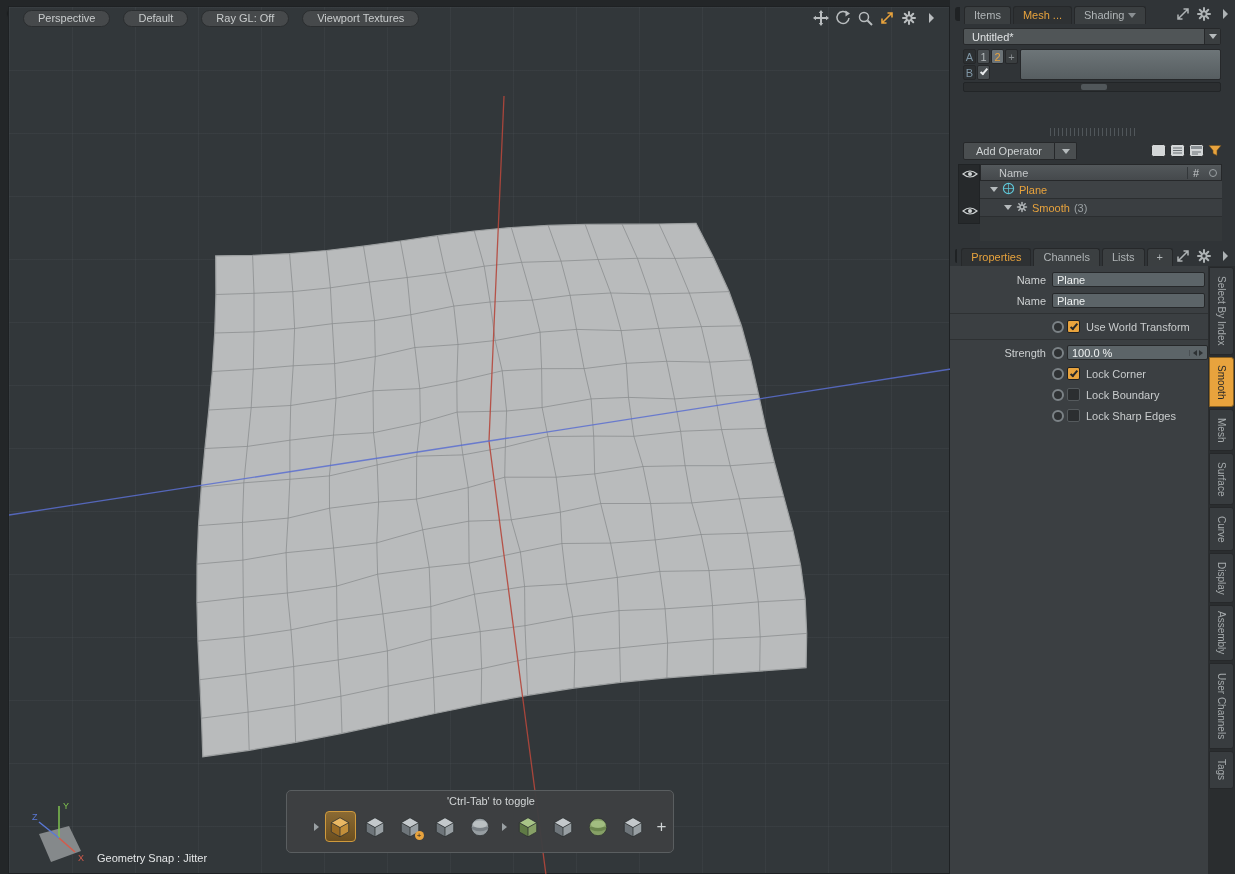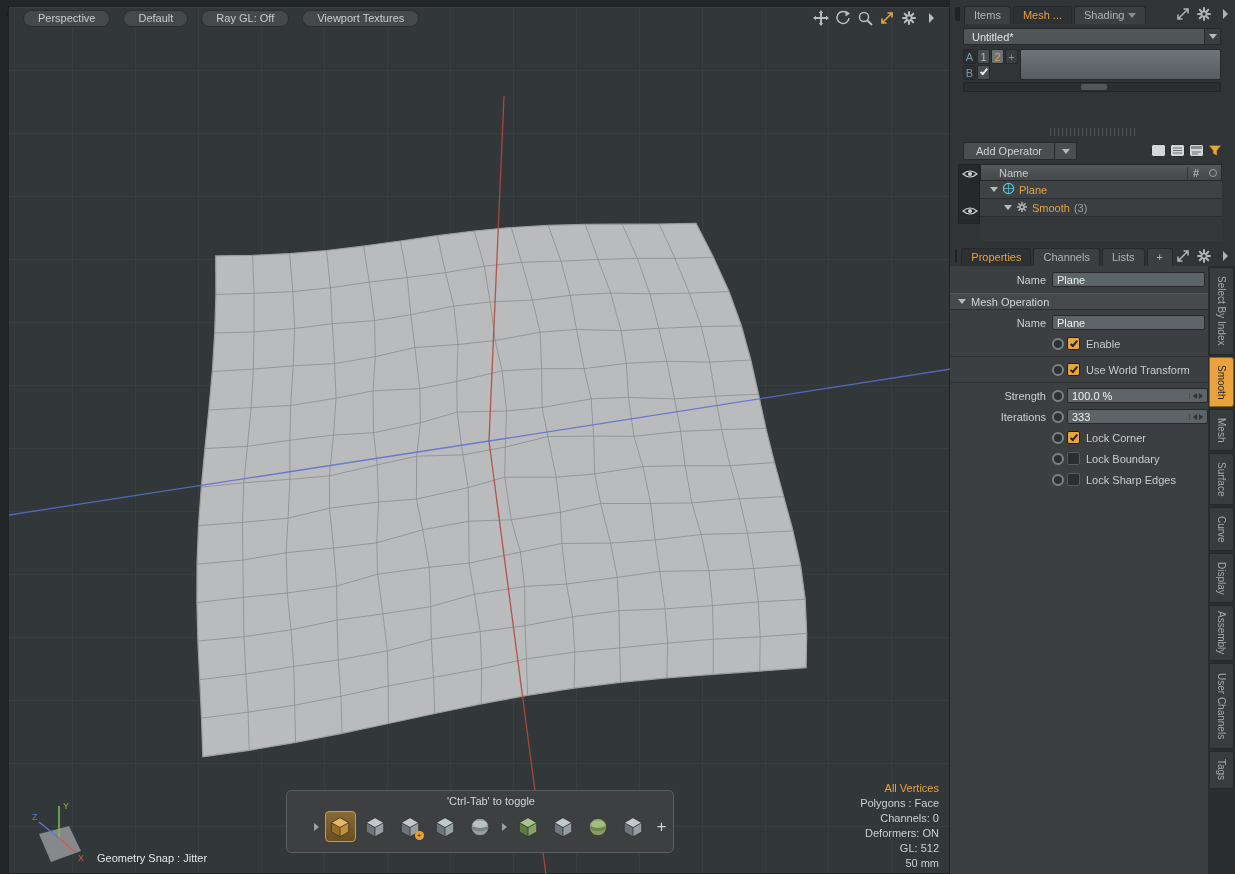--- a/index.html
+++ b/index.html
@@ -304,28 +304,20 @@
         <text x="32" y="13" fill="#7fc24f" font-size="9">Y</text>
         <line x1="28" y1="42" x2="8" y2="26" stroke="#5a78d6" stroke-width="1.5"></line>
         <text x="1" y="24" fill="#5a78d6" font-size="9">Z</text>
         <line x1="28" y1="42" x2="44" y2="56" stroke="#d65a4a" stroke-width="1.5"></line>
         <text x="47" y="65" fill="#d65a4a" font-size="9">X</text>
       </svg>
     </div>
 
     <div id="snap-label">Geometry Snap : Jitter</div>
 
-    <div id="status-block">
-      <div class="first">All Vertices</div>
-      <div>Polygons : Face</div>
-      <div>Channels: 0</div>
-      <div>Deformers: ON</div>
-      <div>GL: 512</div>
-      <div>50 mm</div>
-    </div>
   </div>
 
   <div id="side-panel">
 
     <div class="panel-tabs">
       <span class="pane-grip"></span>
       <span class="tab">
           <span>Items</span>
         </span>
       <span class="tab active">
@@ -502,40 +494,28 @@
     </div>
 
     <div id="form">
       <div class="frow">
         <span class="flabel">Name</span>
         <div class="finput wide">
             <span>Plane</span>
           </div>
       </div>
 
-      <div class="section-hd">
-        <span class="tri-down"></span>
-          <span>Mesh Operation</span>
-      </div>
 
       <div class="frow">
         <span class="flabel">Name</span>
         <div class="finput wide">
             <span>Plane</span>
           </div>
       </div>
 
-      <div class="frow">
-        <span class="flabel"></span>
-        <span class="chan-circle"></span>
-        <span class="checkbox checked">
-            <span class="check-mark"></span>
-          </span>
-        <span>Enable</span>
-      </div>
 
       <div class="hr"></div>
 
       <div class="frow">
         <span class="flabel"></span>
         <span class="chan-circle"></span>
         <span class="checkbox checked">
             <span class="check-mark"></span>
           </span>
         <span>Use World Transform</span>
@@ -548,31 +528,20 @@
         <span class="chan-circle"></span>
         <div class="finput num">
           <span>100.0 %</span>
           <span class="spin">
               <span class="tri-l"></span>
               <span class="tri-r"></span>
             </span>
         </div>
       </div>
 
-      <div class="frow">
-        <span class="flabel">Iterations</span>
-        <span class="chan-circle"></span>
-        <div class="finput num">
-          <span>333</span>
-          <span class="spin">
-              <span class="tri-l"></span>
-              <span class="tri-r"></span>
-            </span>
-        </div>
-      </div>
 
       <div class="frow">
         <span class="flabel"></span>
         <span class="chan-circle"></span>
         <span class="checkbox checked">
             <span class="check-mark"></span>
           </span>
         <span>Lock Corner</span>
       </div>
 

